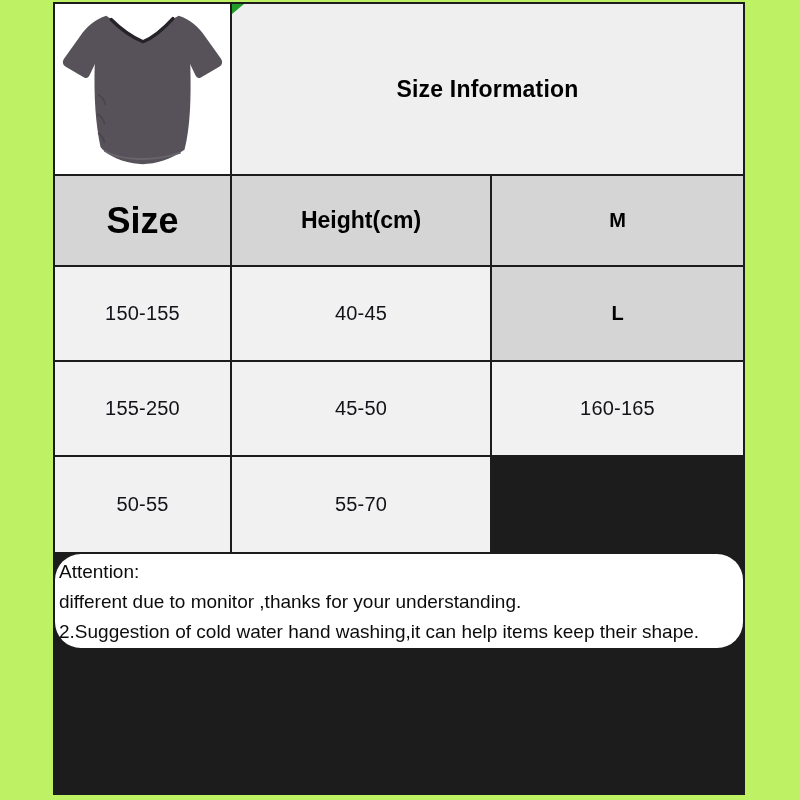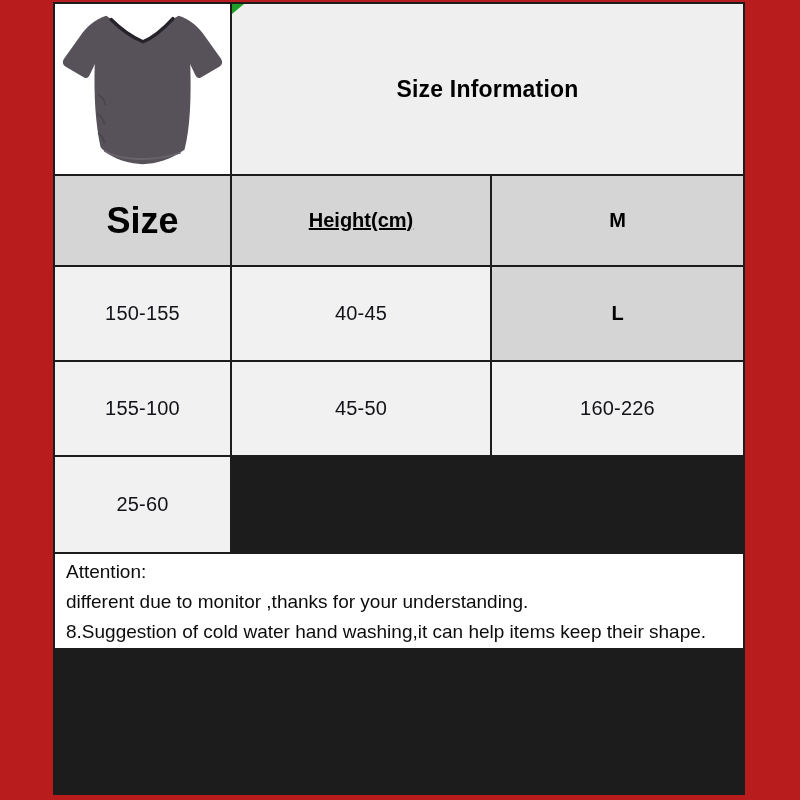--- a/index.html
+++ b/index.html
@@ -14,21 +14,21 @@
   }
   html,body{margin:0;padding:0;}
   body{
     font-family:"Liberation Sans", sans-serif;
     background:#ffffff;
     color:var(--text);
   }
   .canvas{
     position:relative;
     width:800px;height:800px;
-    background:#b91c1c;
+    background:#bef264;
     overflow:hidden;
   }
   .sheet{
     position:absolute;
     left:53px; top:2px;
     width:692px; height:793px;
     box-sizing:border-box;
     border:2px solid var(--border);
     background:var(--border);
     display:grid;
@@ -63,42 +63,42 @@
     font-weight:bold;
     color:#000;
     letter-spacing:0.2px;
   }
   .size-head{
     font-size:36px;
     font-weight:bold;
     color:#000;
   }
   .col-head{
-    font-size:20px;
+    font-size:23px;
     font-weight:bold;
     color:#000;
-    text-decoration:underline;
   }
   .size-label{
     font-size:20px;
     font-weight:bold;
     color:#000;
   }
   .value{
     font-size:20px;
     font-weight:normal;
     color:var(--text);
     letter-spacing:0.2px;
   }
   .attention-cell{
     grid-column:1 / span 3;
     background:#ffffff;
     display:block;
-    padding:3px 11px;
+    padding:3px 4px;
     box-sizing:border-box;
+    border-radius:26px;
   }
   .attention-line{
     font-size:19px;
     line-height:30px;
     white-space:nowrap;
     color:#0c0c0c;
   }
   .tshirt-svg{display:block;}
 </style>
 </head>
@@ -145,34 +145,37 @@
       <span class="value">150-155</span>
     </div>
     <div class="cell light">
       <span class="value">40-45</span>
     </div>
 
     <div class="cell gray">
       <span class="size-label">L</span>
     </div>
     <div class="cell light">
-      <span class="value">155-100</span>
+      <span class="value">155-250</span>
     </div>
     <div class="cell light">
       <span class="value">45-50</span>
     </div>
 
     <div class="cell light">
-      <span class="value">160-226</span>
+      <span class="value">160-165</span>
+    </div>
+    <div class="cell light">
+      <span class="value">50-55</span>
     </div>
 
     <div class="cell light">
-      <span class="value">25-60</span>
+      <span class="value">55-70</span>
     </div>
 
     <div class="attention-cell">
       <div class="attention-line">Attention:</div>
       <div class="attention-line">different due to monitor ,thanks for your understanding.</div>
-      <div class="attention-line">8.Suggestion of cold water hand washing,it can help items keep their shape.</div>
+      <div class="attention-line">2.Suggestion of cold water hand washing,it can help items keep their shape.</div>
     </div>
 
   </div>
 </div>
 
 </body></html>

